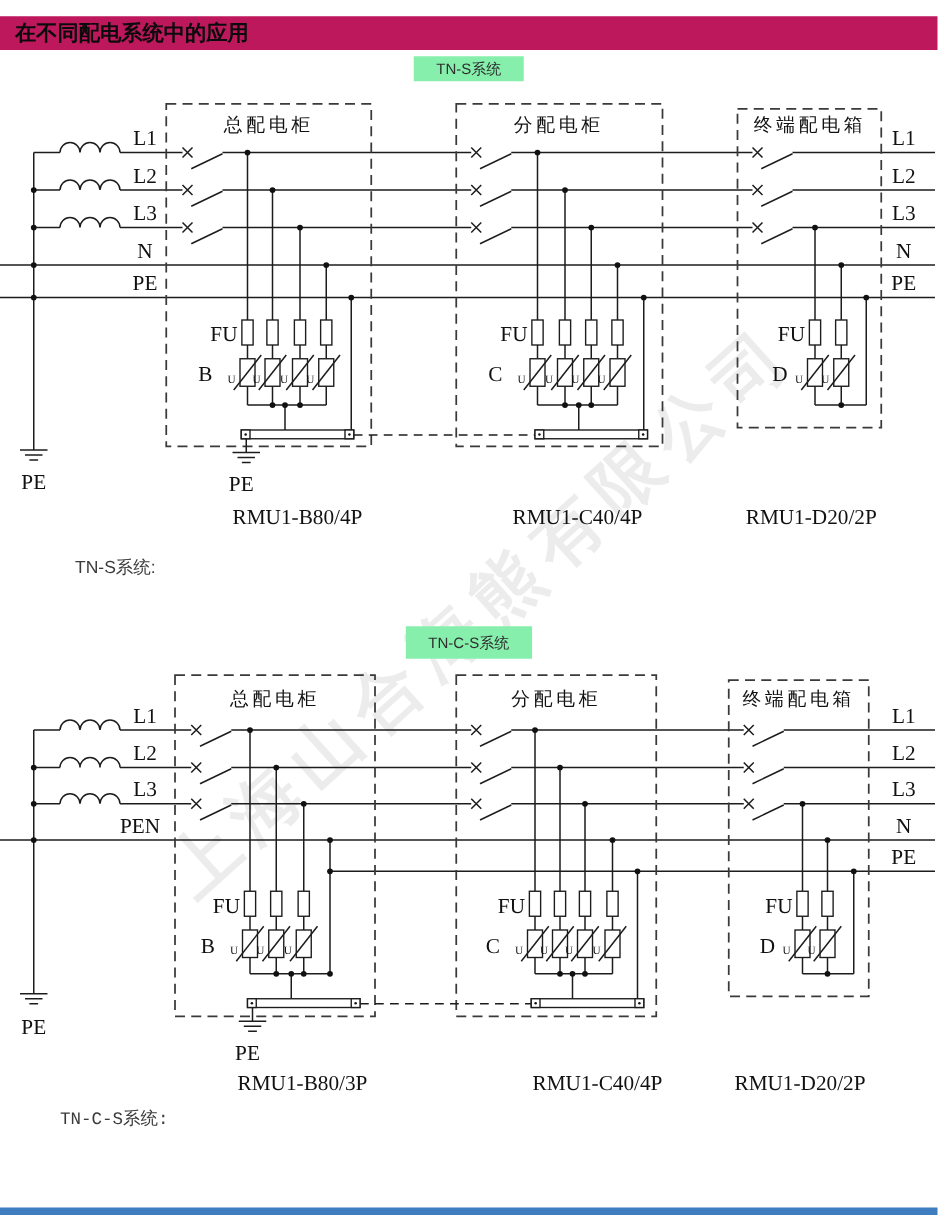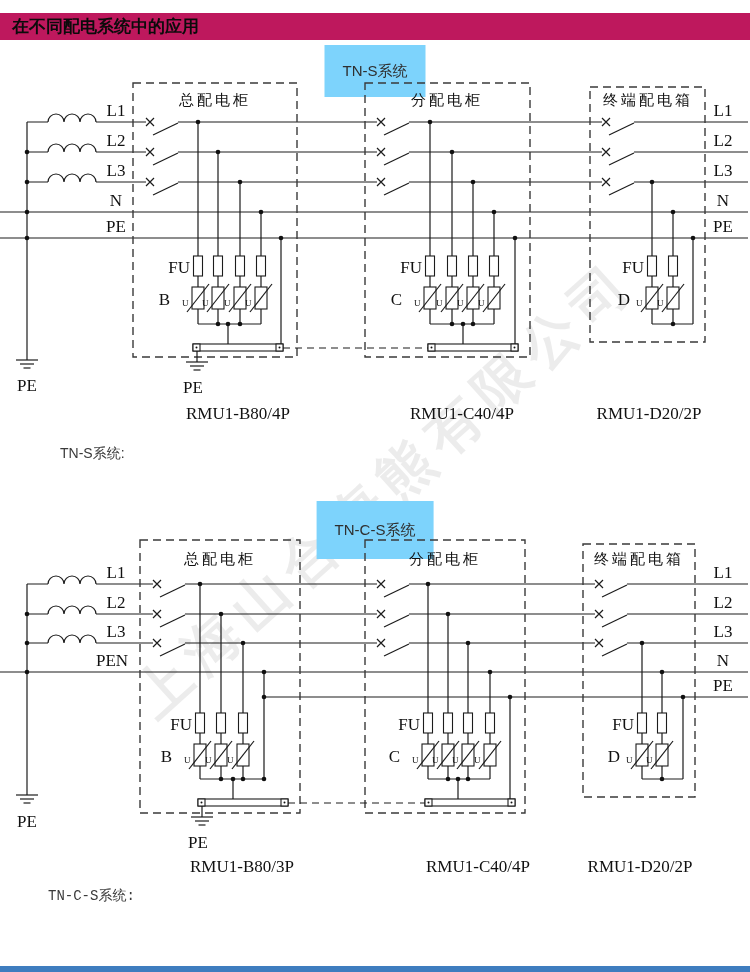--- a/index.html
+++ b/index.html
@@ -1,21 +1,21 @@
 <!DOCTYPE html>
 <html><head>
 <meta charset="utf-8">
 <style>
   html,body{margin:0;padding:0;}
   body{width:750px;height:972px;position:relative;background:#ffffff;overflow:hidden;
        font-family:"Liberation Sans", sans-serif;}
   .hdrbar{position:absolute;left:0;top:13px;width:750px;height:27px;background:#be185d;}
   .hdrbar span{display:block;padding-left:12px;line-height:27px;font-size:17px;font-weight:bold;color:#0b0b0b;}
-  .badge{position:absolute;left:50%;transform:translateX(-50%);background:#7dd3fc;color:#2f2f2f;
-         font-size:15px;padding:16px 18px;white-space:nowrap;}
+  .badge{position:absolute;left:50%;transform:translateX(-50%);background:#86efac;color:#2f2f2f;
+         font-size:12px;padding:0 18px;white-space:nowrap;}
   .badge1{top:45px;line-height:20px;height:20px;}
   .badge2{top:501px;line-height:26px;height:26px;}
   .desc{position:absolute;display:flex;color:#3a3a3a;font-size:14px;line-height:21.5px;}
   .desc .dlabel{white-space:nowrap;margin-right:8px;}
   .desc1{left:60px;top:443px;right:22px;}
   .desc2{left:48px;top:886px;right:20px;font-family:Liberation Mono, monospace;}
   .footbar{position:absolute;left:0;bottom:0;width:750px;height:6px;background:#3e7dbf;}
   .watermark{position:absolute;left:-35px;top:452px;width:840px;text-align:center;
              transform:rotate(-42deg);font-size:55px;letter-spacing:10px;font-weight:bold;
              color:rgba(125,125,125,0.15);white-space:nowrap;pointer-events:none;

